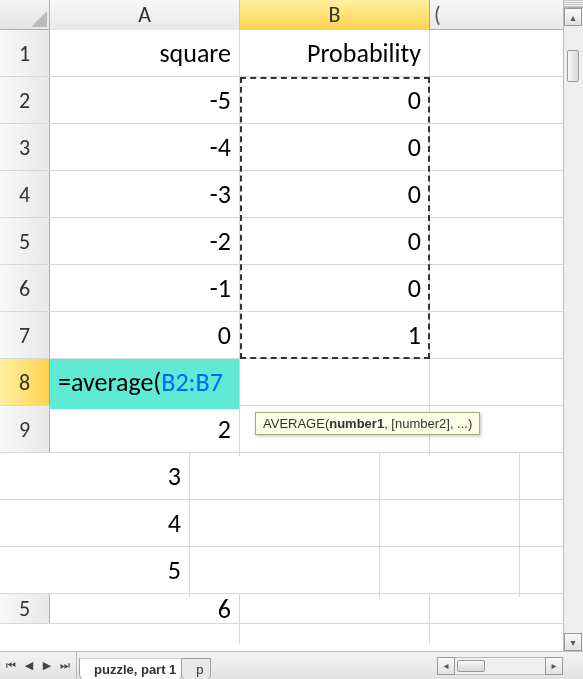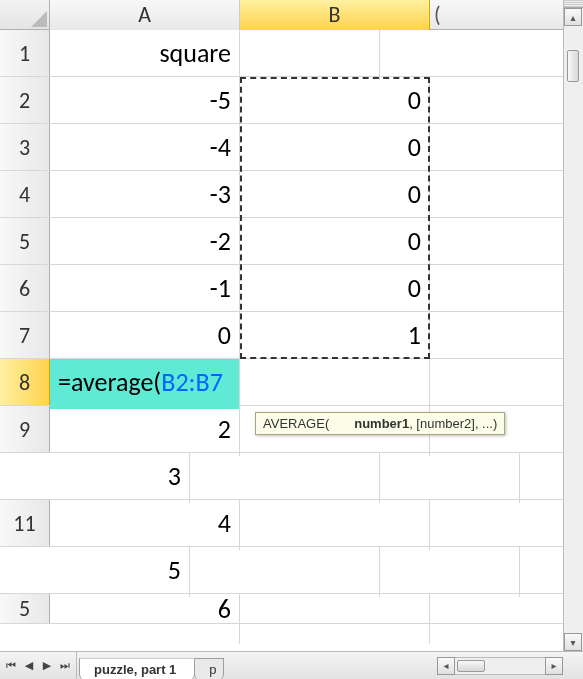--- a/index.html
+++ b/index.html
@@ -106,21 +106,21 @@
     top: 412px;
     background: #fcfde8;
     border: 1px solid #aba979;
     font-size: 13px;
     font-family: Tahoma, Arial, sans-serif;
     padding: 3px 7px;
     color: #333;
     box-shadow: 1px 1px 3px rgba(0,0,0,0.25);
     white-space: nowrap;
   }
-  .tooltip b { font-weight: bold; margin-left: 25px; }
+  .tooltip b { font-weight: bold; }
   
   .tabbar {
     position: absolute;
     left: 0; bottom: 0;
     width: 100%;
     height: 28px;
     background: linear-gradient(#f4f4f4, #e2e2e2);
     border-top: 1px solid #bcbcbc;
     display: flex;
     align-items: center;
@@ -142,21 +142,21 @@
     font-size: 11px;
     cursor: pointer;
   }
   .tabs {
     display: flex;
     height: 100%;
     align-items: flex-end;
     margin-left: 2px;
   }
   .tab {
-    padding: 3px 18px 3px 14px;
+    padding: 3px 5px 3px 14px;
     background: #e9e9e9;
     border: 1px solid #9e9e9e;
     border-bottom: none;
     border-radius: 0 0 6px 6px;
     margin-right: -1px;
     font-size: 13px;
     color: #333;
     position: relative;
     top: 1px;
     transform: skewX(0deg);
@@ -245,20 +245,21 @@
   <div class="col-headers">
     <div class="corner"></div>
     <div class="col-h col-A">A</div>
     <div class="col-h col-B sel">B</div>
     <div class="col-c-header">(</div>
   </div>
 
   <div class="row">
     <div class="row-h">1</div>
     <div class="cell col-A">square</div>
+    <div class="cell col-B">Probability</div>
     <div class="cell col-C"></div>
   </div>
   <div class="row">
     <div class="row-h">2</div>
     <div class="cell col-A">-5</div>
     <div class="cell col-B">0</div>
     <div class="cell col-C"></div>
   </div>
   <div class="row">
     <div class="row-h">3</div>
@@ -303,21 +304,20 @@
     <div class="cell col-A">2</div>
     <div class="cell col-B"></div>
     <div class="cell col-C"></div>
   </div>
   <div class="row">
     <div class="cell col-A">3</div>
     <div class="cell col-B"></div>
     <div class="cell col-C"></div>
   </div>
   <div class="row">
-    <div class="row-h">11</div>
     <div class="cell col-A">4</div>
     <div class="cell col-B"></div>
     <div class="cell col-C"></div>
   </div>
   <div class="row">
     <div class="cell col-A">5</div>
     <div class="cell col-B"></div>
     <div class="cell col-C"></div>
   </div>
   <div class="row" style="height:30px">

